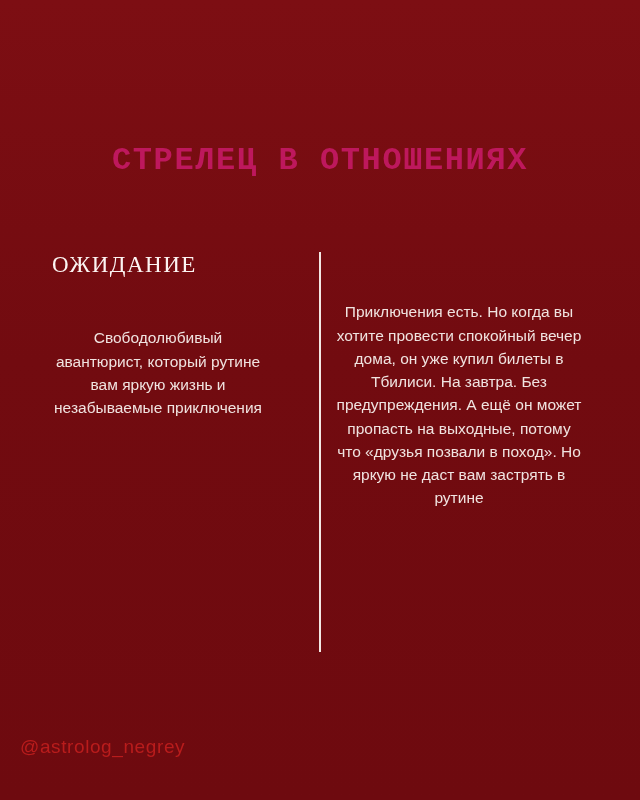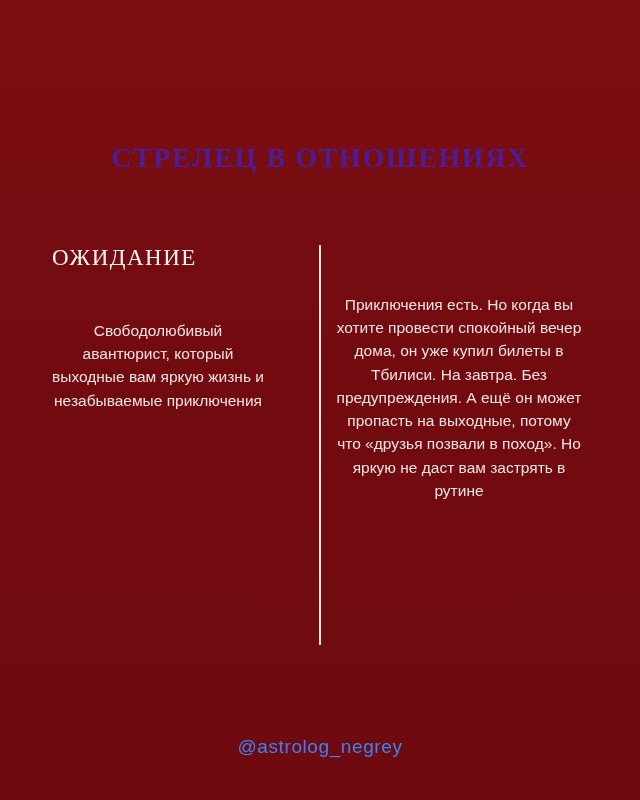--- a/index.html
+++ b/index.html
@@ -21,25 +21,25 @@
   .card {
     position: absolute;
     inset: 0;
     display: flex;
     flex-direction: column;
     align-items: center;
   }
 
   .title {
     margin-top: 142px;
-    font-family: Liberation Serif, serif;
-    font-size: 28px;
+    font-family: Liberation Mono, monospace;
+    font-size: 32px;
     font-weight: bold;
     letter-spacing: 1.6px;
-    color: #4c1d95;
+    color: #be185d;
     text-align: center;
     text-transform: uppercase;
     white-space: nowrap;
   }
 
   .columns {
     margin-top: 52px;
     width: 640px;
     display: flex;
     justify-content: center;
@@ -86,40 +86,41 @@
 
   .col-left .col-body {
     max-width: 212px;
   }
 
   .handle {
     position: absolute;
     left: 0;
     right: 0;
     bottom: 42px;
-    text-align: center;
+    text-align: left;
     font-size: 19px;
     letter-spacing: 0.6px;
-    color: #3b82f6;
+    color: #b91c1c;
+    padding-left: 20px;
   }
 </style>
 </head>
 <body>
 
 <div class="card">
 
   <h1 class="title">СТРЕЛЕЦ В ОТНОШЕНИЯХ</h1>
 
   <div class="columns">
 
     <div class="divider"></div>
 
     <div class="col col-left">
       <div class="col-heading">ОЖИДАНИЕ</div>
-      <p class="col-body">Свободолюбивый авантюрист, который выходные вам яркую жизнь и незабываемые приключения</p>
+      <p class="col-body">Свободолюбивый авантюрист, который рутине вам яркую жизнь и незабываемые приключения</p>
     </div>
 
     <div class="col col-right">
       <p class="col-body">Приключения есть. Но когда вы хотите провести спокойный вечер дома, он уже купил билеты в Тбилиси. На завтра. Без предупреждения. А ещё он может пропасть на выходные, потому что «друзья позвали в поход». Но яркую не даст вам застрять в рутине</p>
     </div>
 
   </div>
 
   <div class="handle">@astrolog_negrey</div>
 

